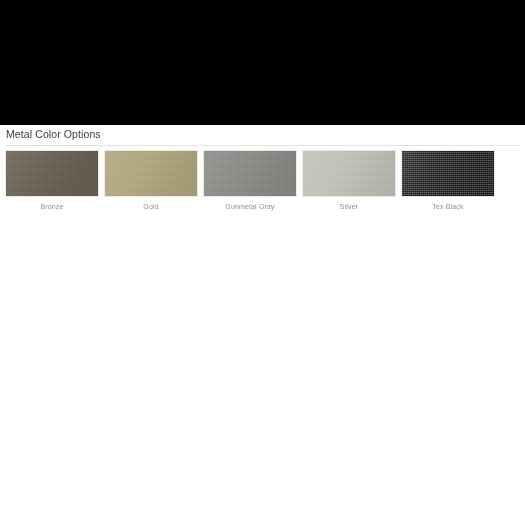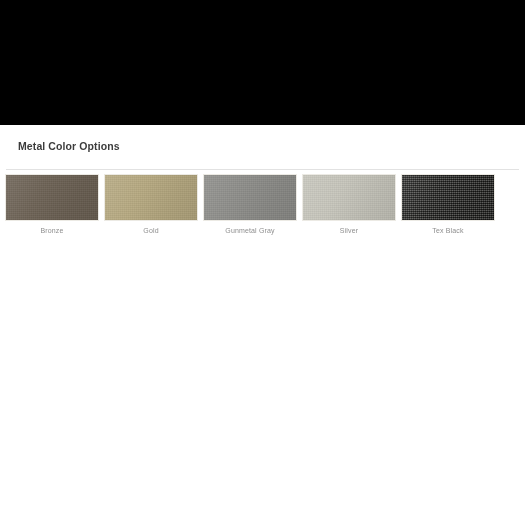--- a/index.html
+++ b/index.html
@@ -30,24 +30,24 @@
   }
   
   .panel {
     position: absolute;
     left: 0;
     top: 125px;
     width: 525px;
     background: #ffffff;
   }
   .panel-title {
-    margin: 12px;
+    margin: 0;
     padding: 3px 0 4px 6px;
     font-size: 10.5px;
-    font-weight: bold;
+    font-weight: normal;
     line-height: 13px;
     color: #3c3c3c;
     letter-spacing: 0.1px;
     white-space: nowrap;
   }
   .panel-divider {
     height: 1px;
     margin: 0 6px 0 6px;
     background: #e2e2e2;
   }

